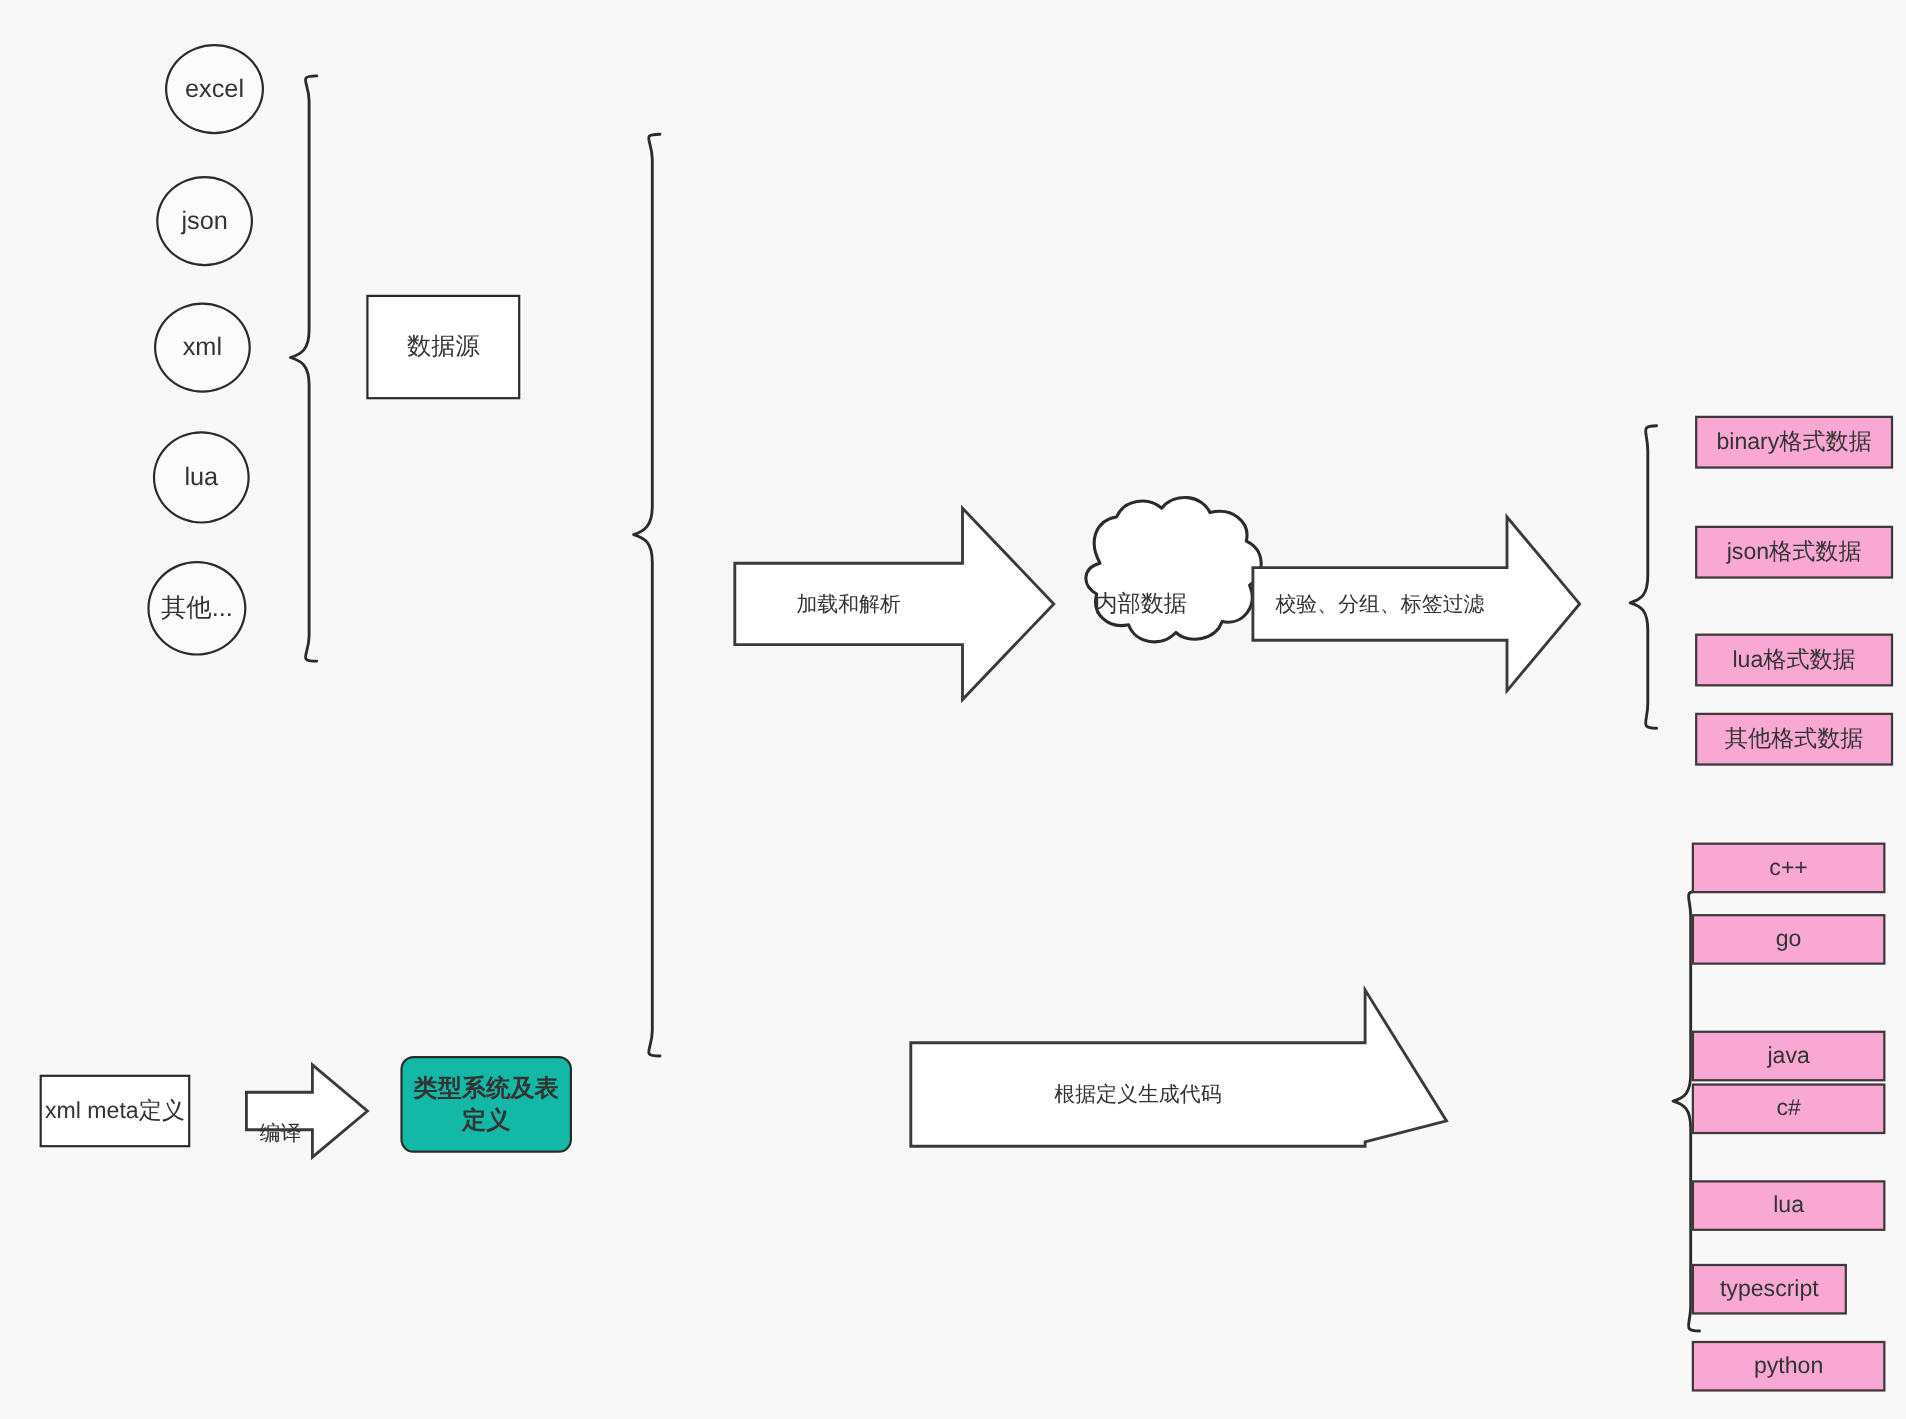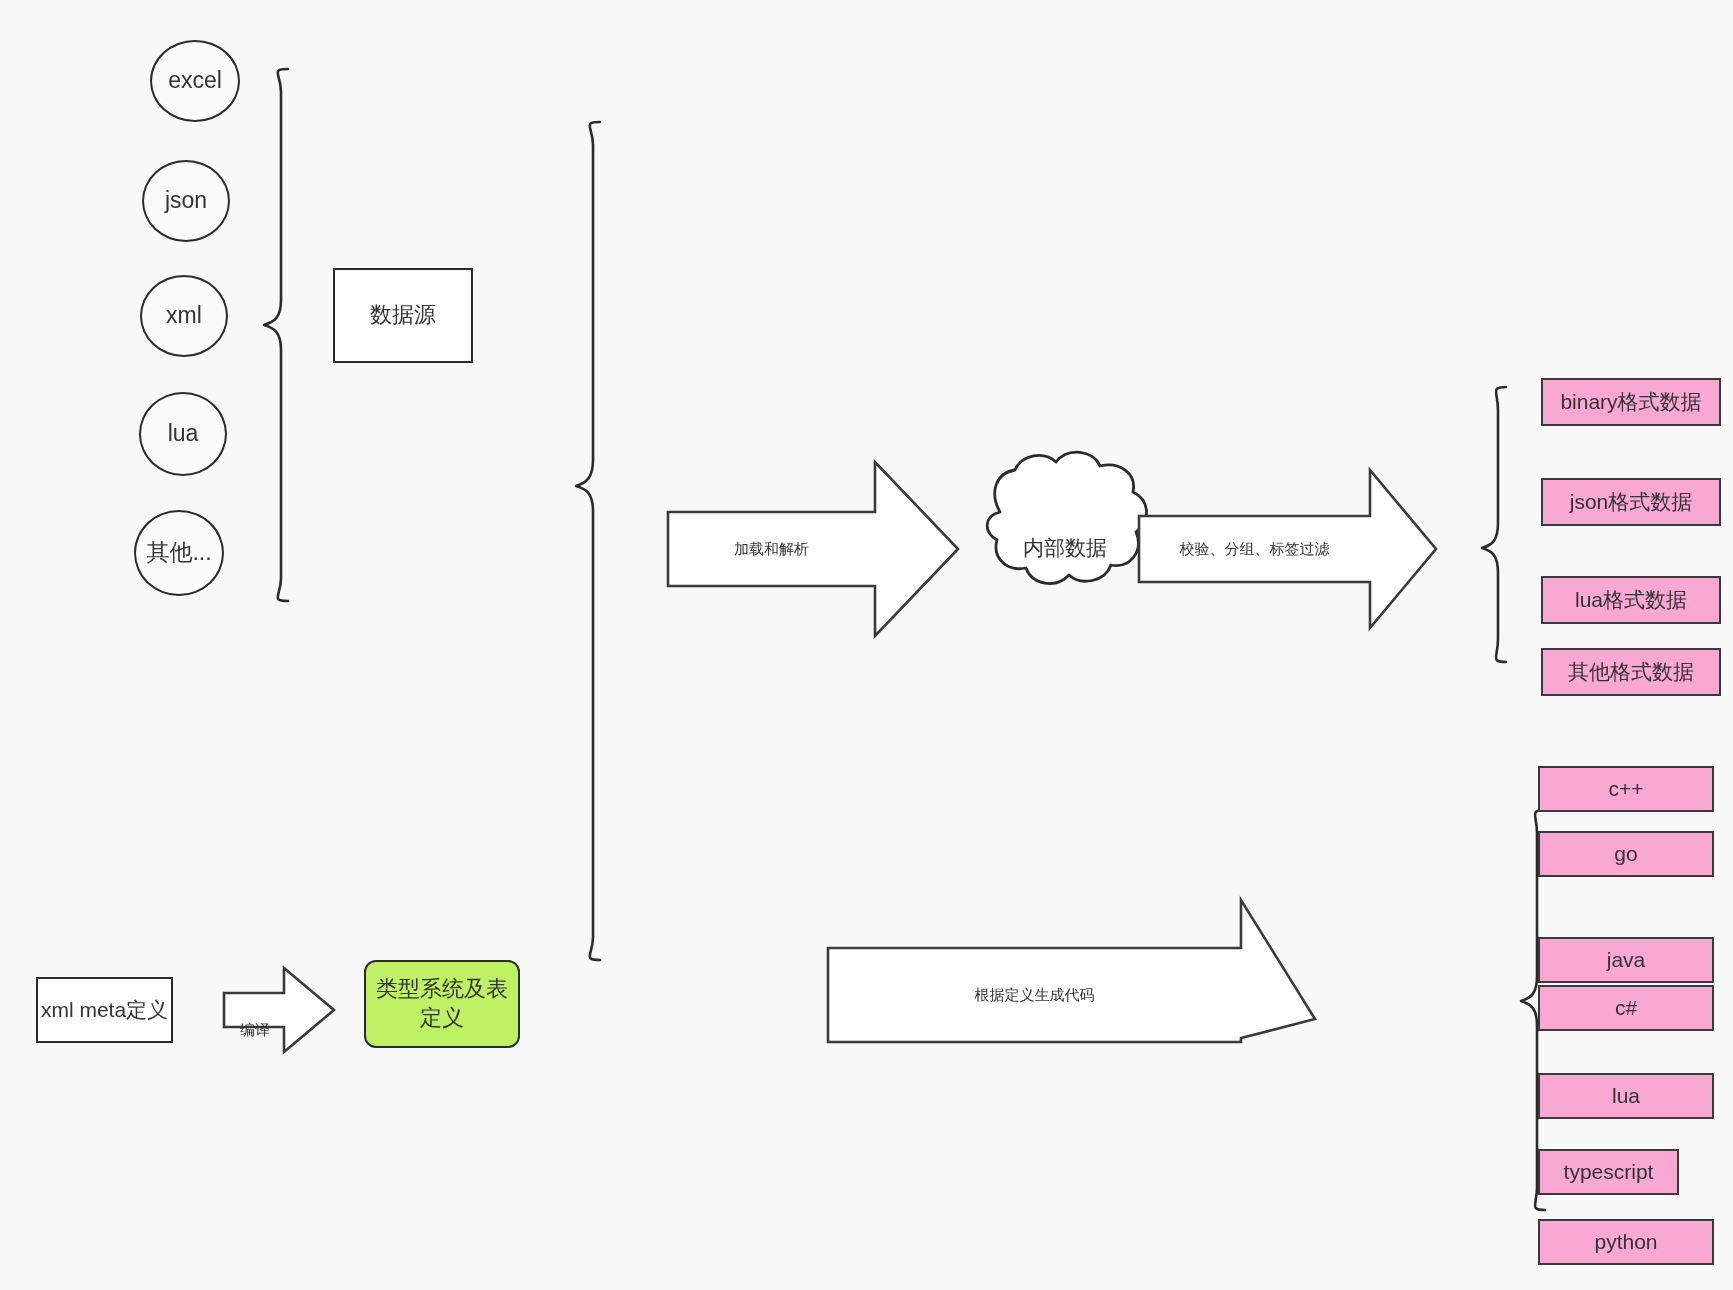--- a/index.html
+++ b/index.html
@@ -42,39 +42,40 @@
     background: #ffffff;
     font-size: 22px;
   }
   .rect-small {
     border: 2px solid #3a3a3a;
     background: #f9a8d4;
     font-size: 21px;
   }
   .rounded {
     border: 2.5px solid #2b2b2b;
-    background: #bef264;
+    background: #14b8a6;
     border-radius: 12px;
     font-size: 22px;
+    font-weight: bold;
   }
   .arrow-label {
     position: absolute;
     display: flex;
     align-items: center;
     justify-content: center;
-    font-size: 15px;
+    font-size: 19px;
     color: #333333;
     pointer-events: none;
     text-align: center;
   }
   .cloud-label {
     position: absolute;
     display: flex;
     align-items: center;
-    justify-content: center;
+    justify-content: flex-start;
     font-size: 21px;
     color: #333333;
   }
   svg { display: block; }
   .stroke {
     fill: none;
     stroke: #2b2b2b;
     stroke-width: 2.6;
     stroke-linecap: round;
     stroke-linejoin: round;

